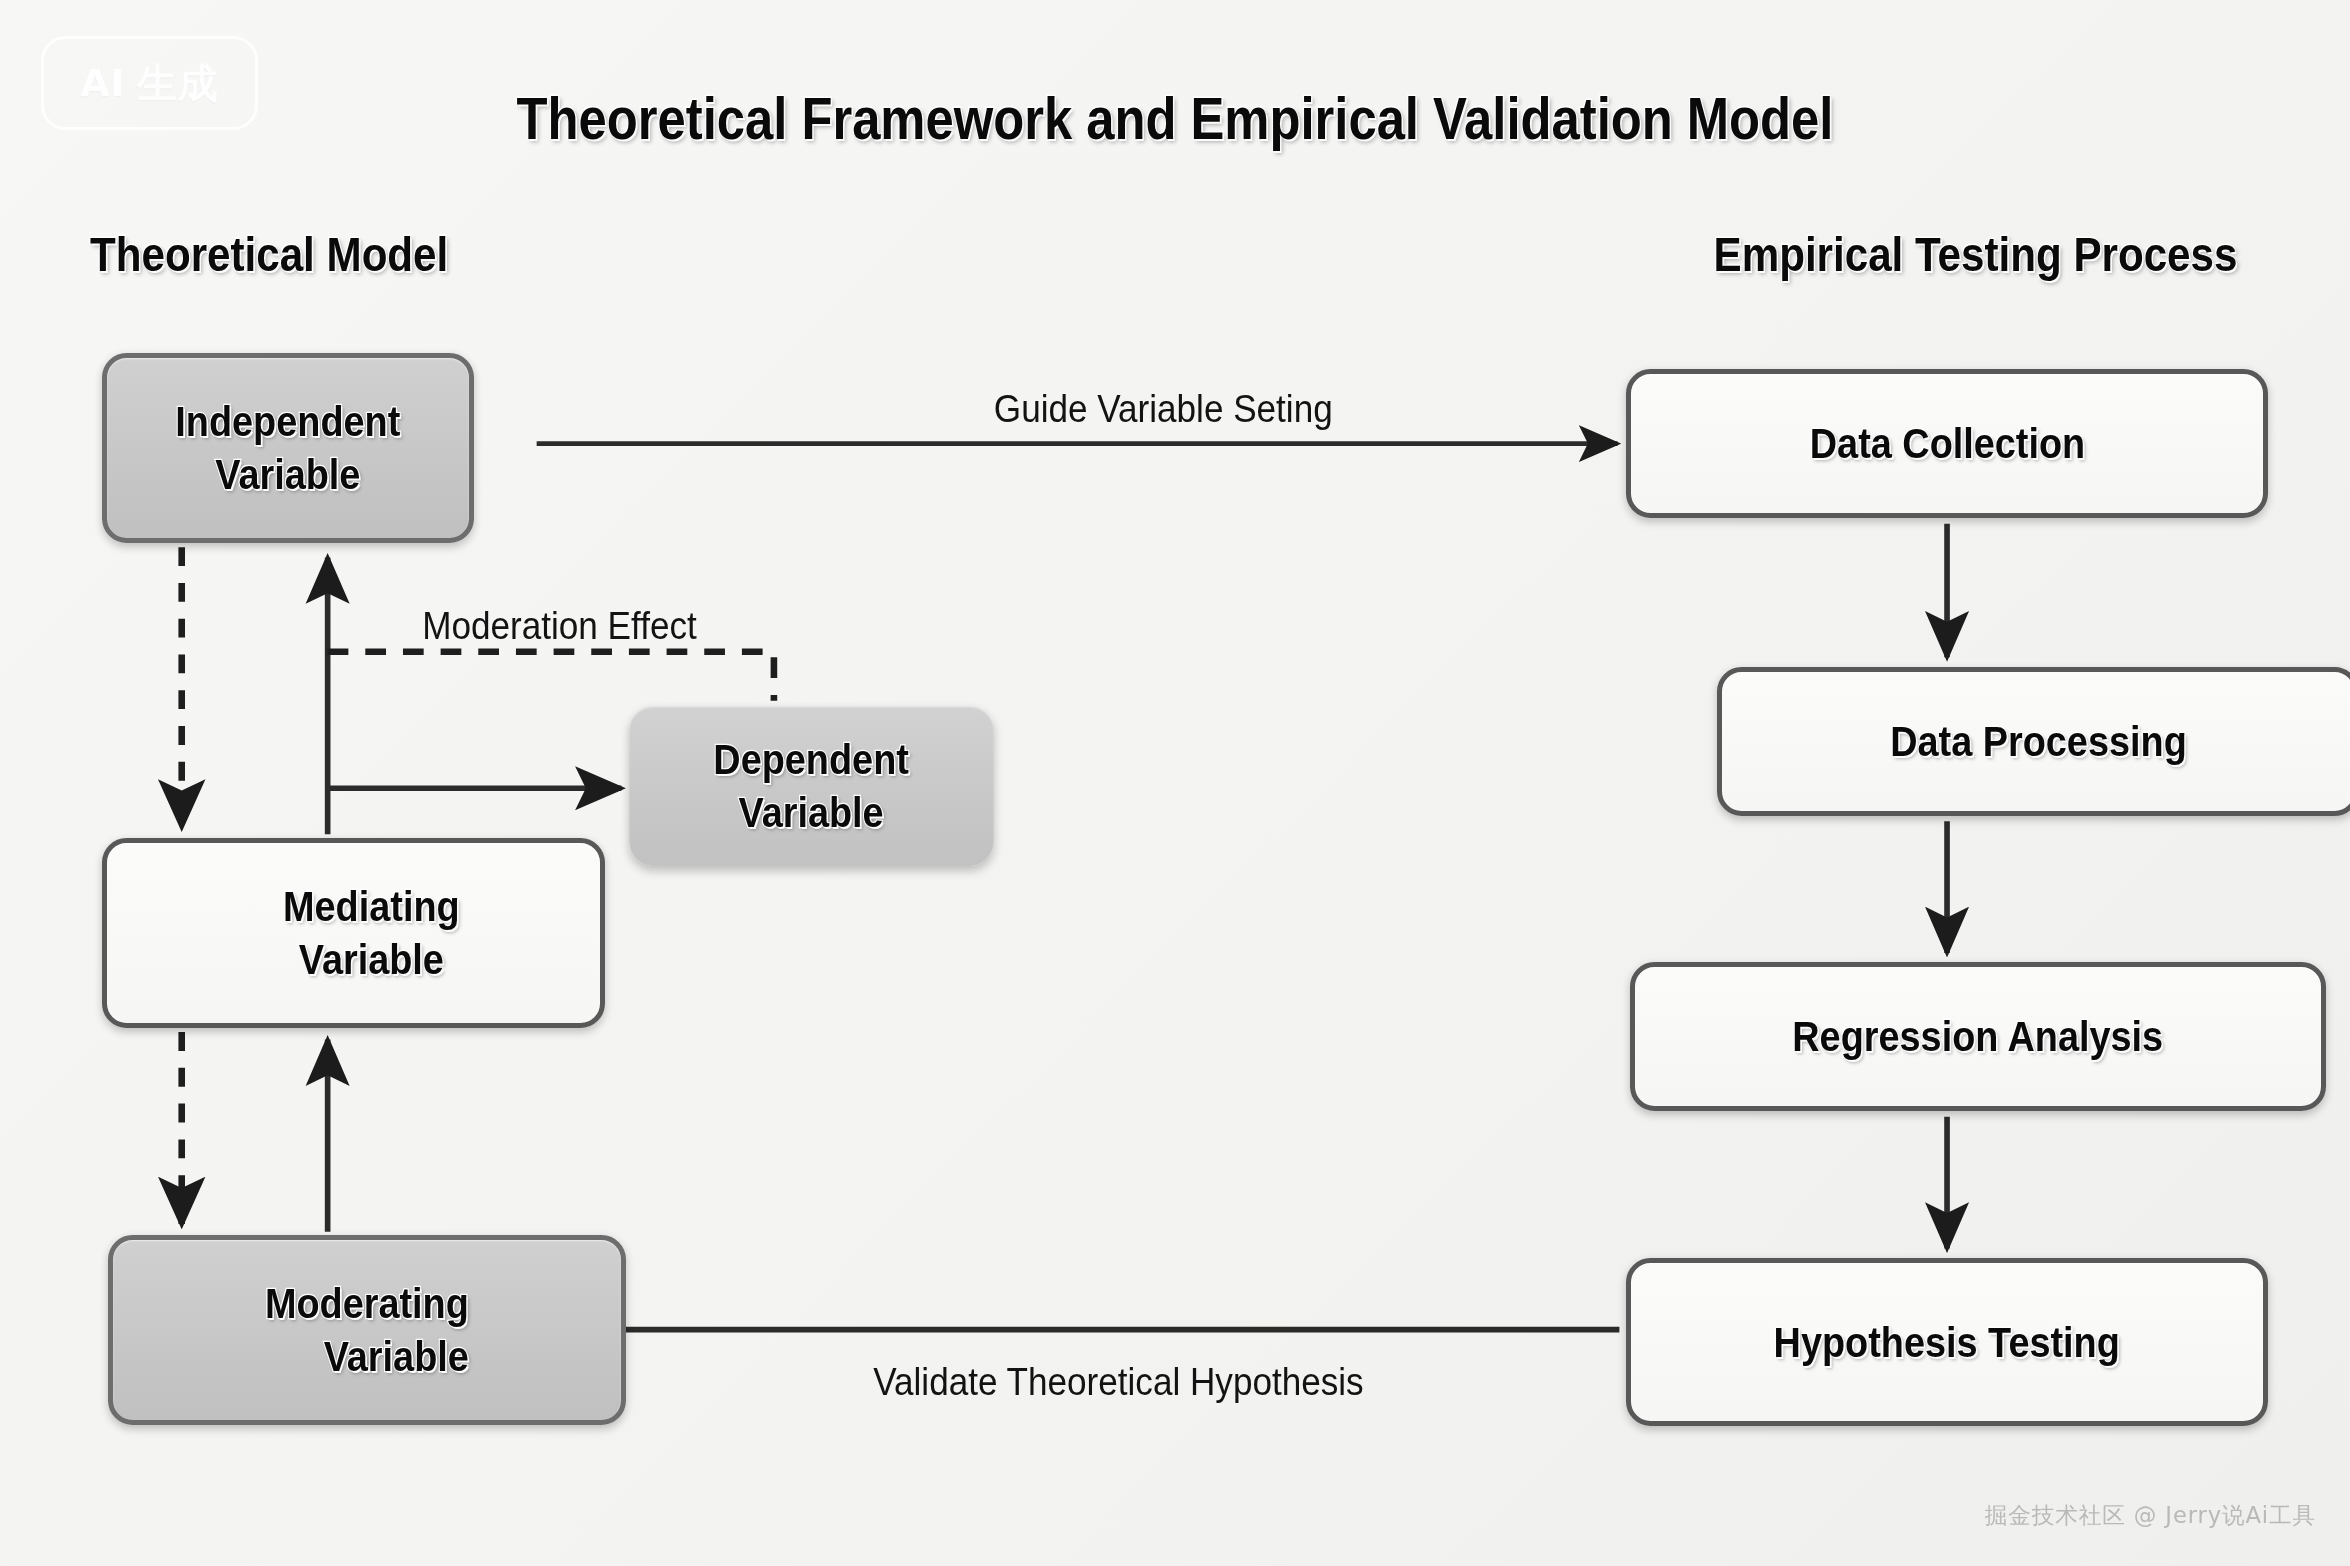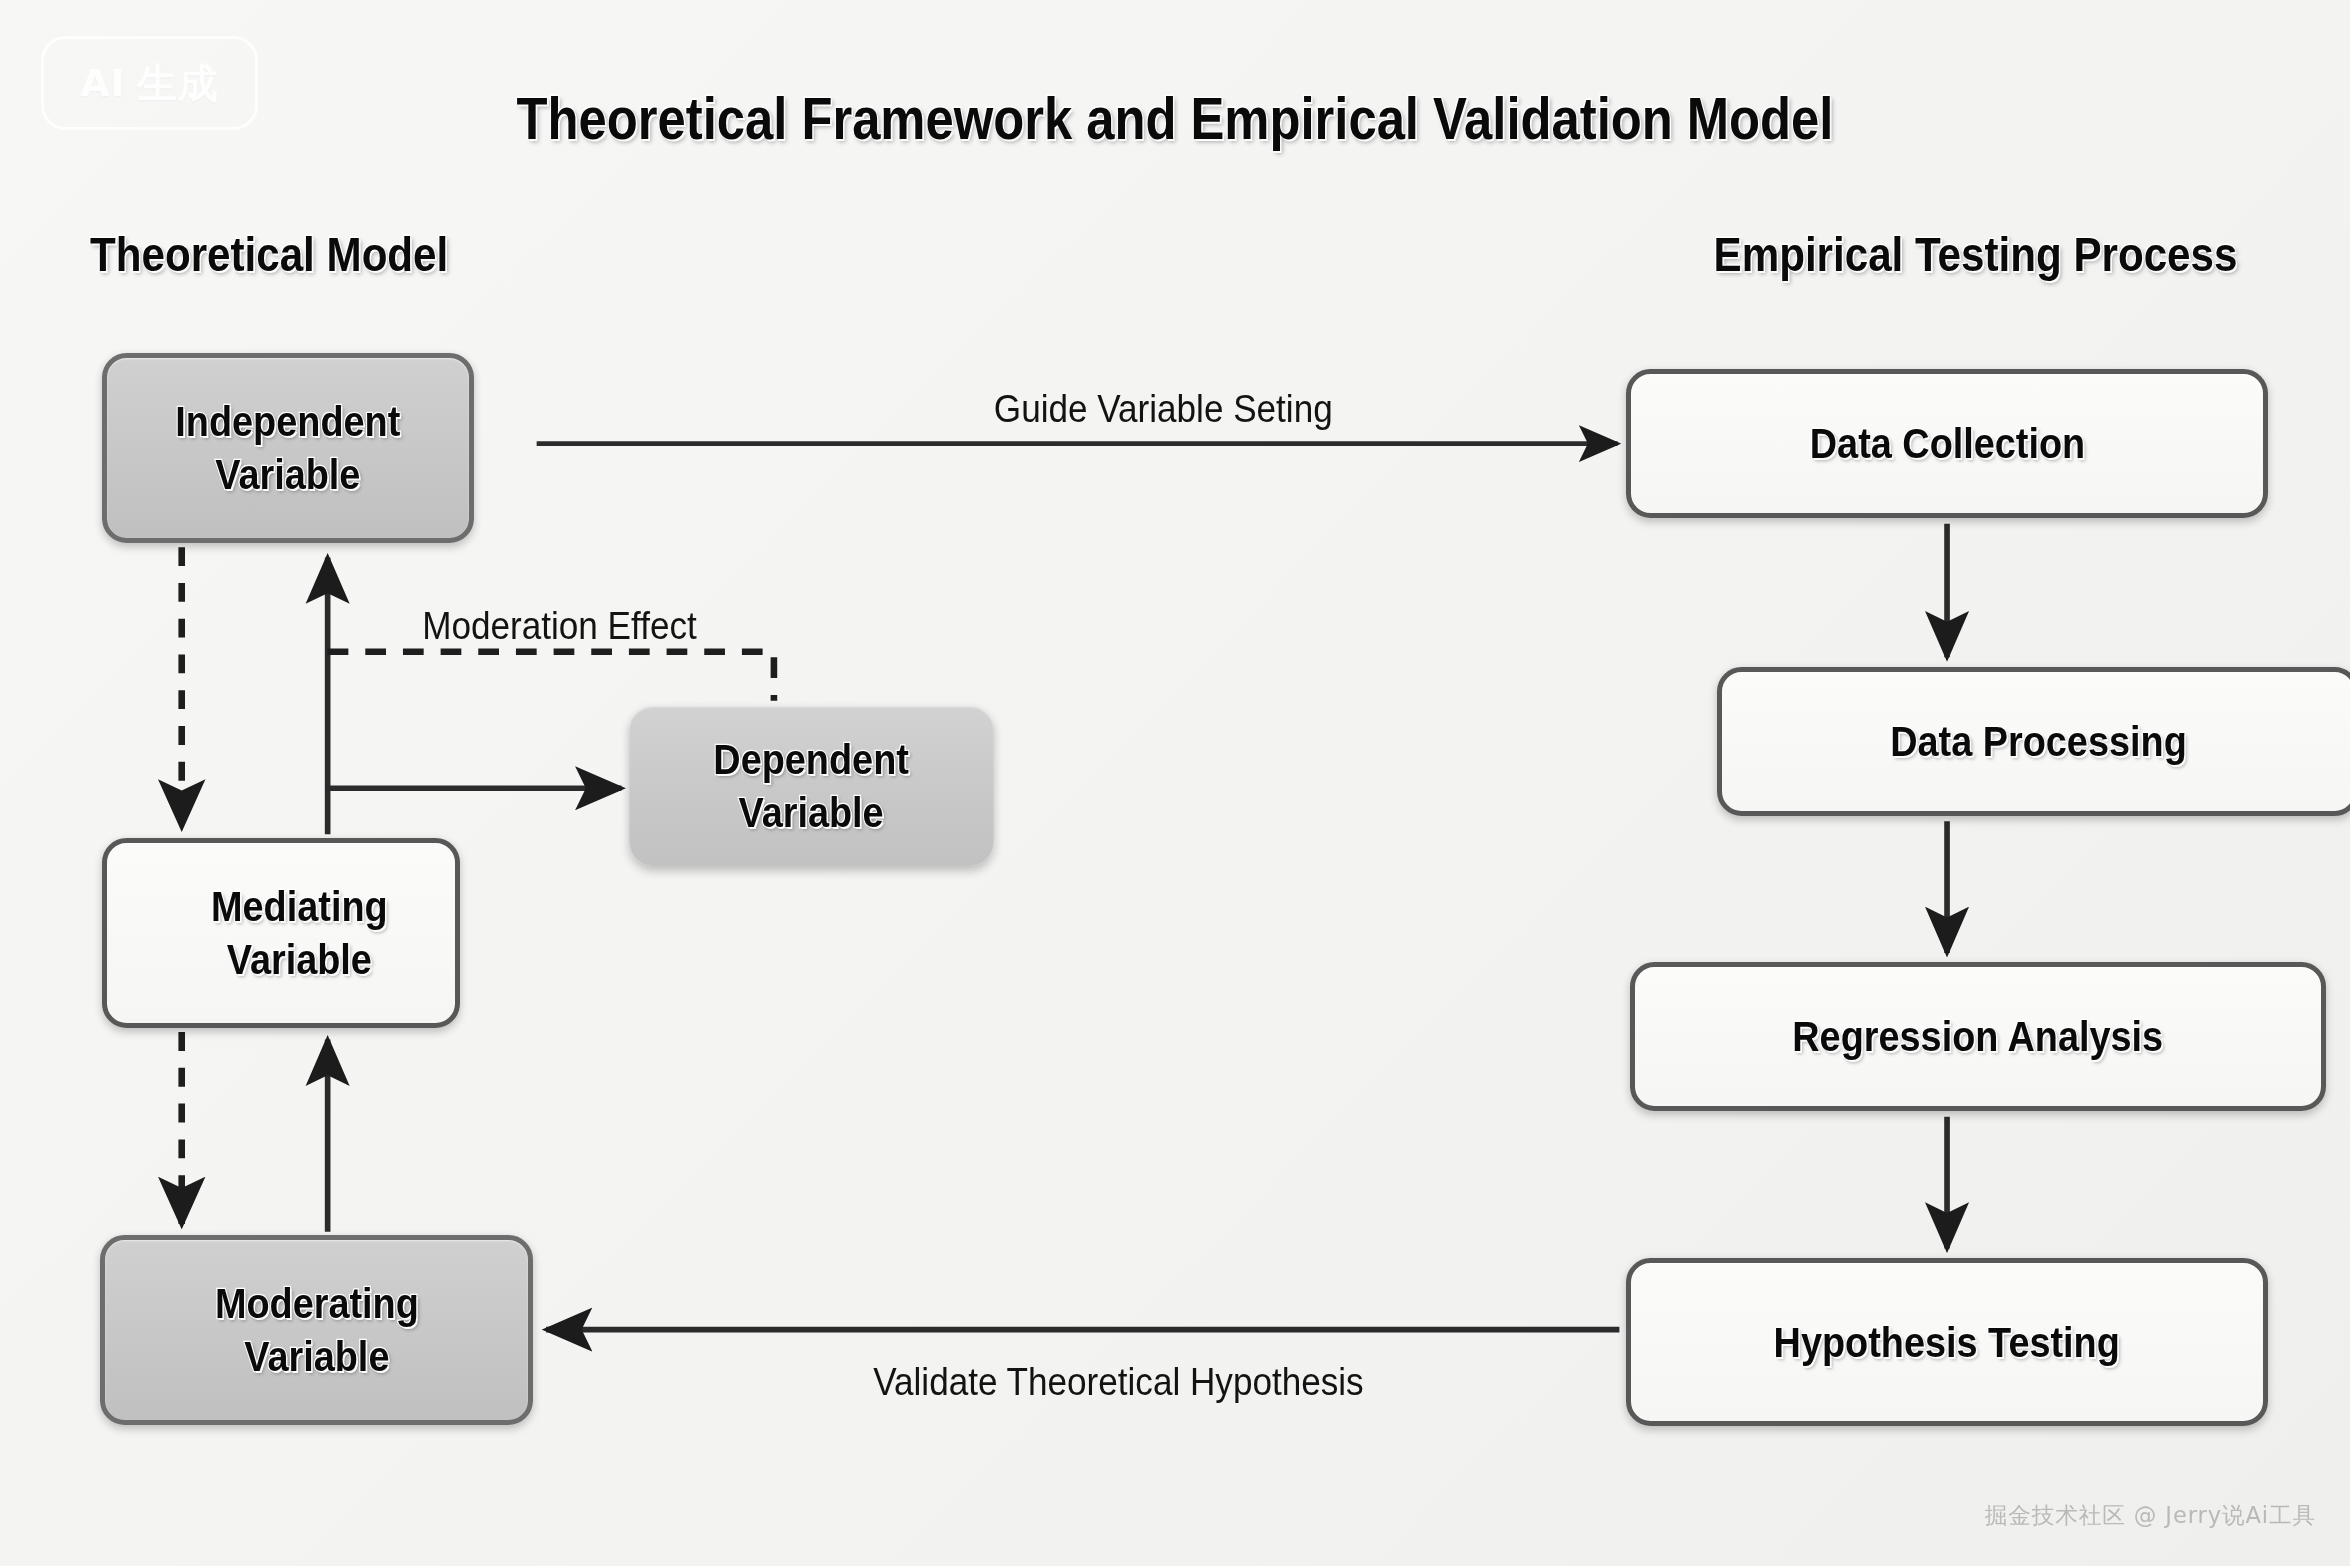--- a/index.html
+++ b/index.html
@@ -110,22 +110,22 @@
     box-shadow: 0 3.8px 8.5px rgba(0,0,0,0.22), inset 0 0.9px 1.9px rgba(255,255,255,0.8);
   }
   .node.gray-noborder {
     background: linear-gradient(180deg,#d2d2d2 0%, #c7c7c7 60%, #c2c2c2 100%);
     border: none;
     box-shadow: 0 4.7px 9.4px rgba(0,0,0,0.22), inset 0 0.9px 1.9px rgba(255,255,255,0.6);
   }
 
   
   #n-iv  { left: 102px; top: 353px;  width: 372px; height: 190px; }
-  #n-mv  { left: 102px; top: 838px;  width: 358px; height: 190px; padding-left: 36px; }
-  #n-mod { left: 100px; top: 1235px; width: 433px; height: 190px; }
+  #n-mv  { left: 102px; top: 838px;  width: 503px; height: 190px; padding-left: 36px; }
+  #n-mod { left: 108px; top: 1235px; width: 518px; height: 190px; text-align: right; }
   #n-dv  { left: 629px; top: 706px;  width: 365px; height: 160px; }
 
   #n-dc  { left: 1626px; top: 369px;  width: 642px; height: 149px; }
   #n-dp  { left: 1717px; top: 667px;  width: 642px; height: 149px; }
   #n-ra  { left: 1630px; top: 962px; width: 696px; height: 149px; }
   #n-ht  { left: 1626px; top: 1258px; width: 642px; height: 168px; }
 
   
   .edge-label {
     position: absolute;

